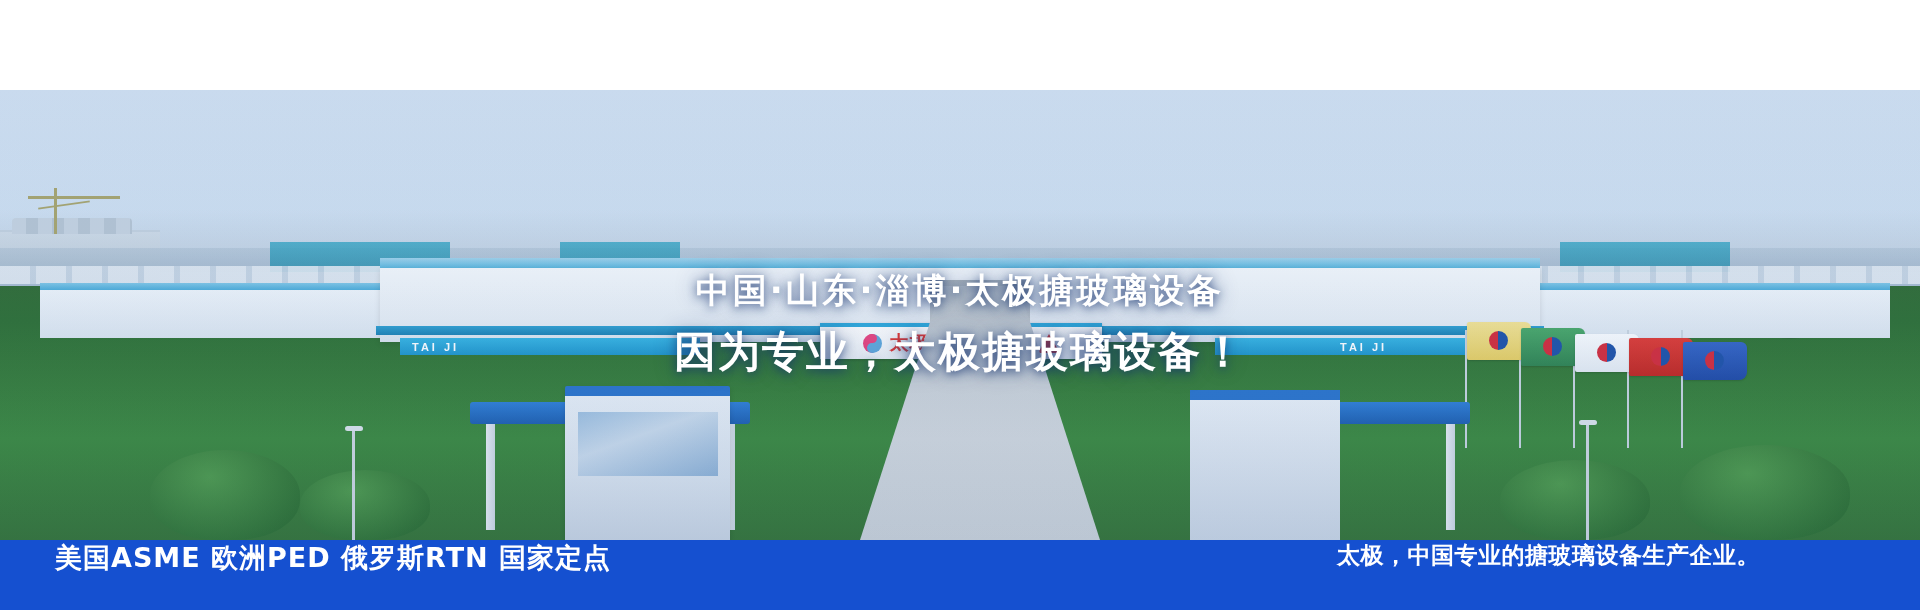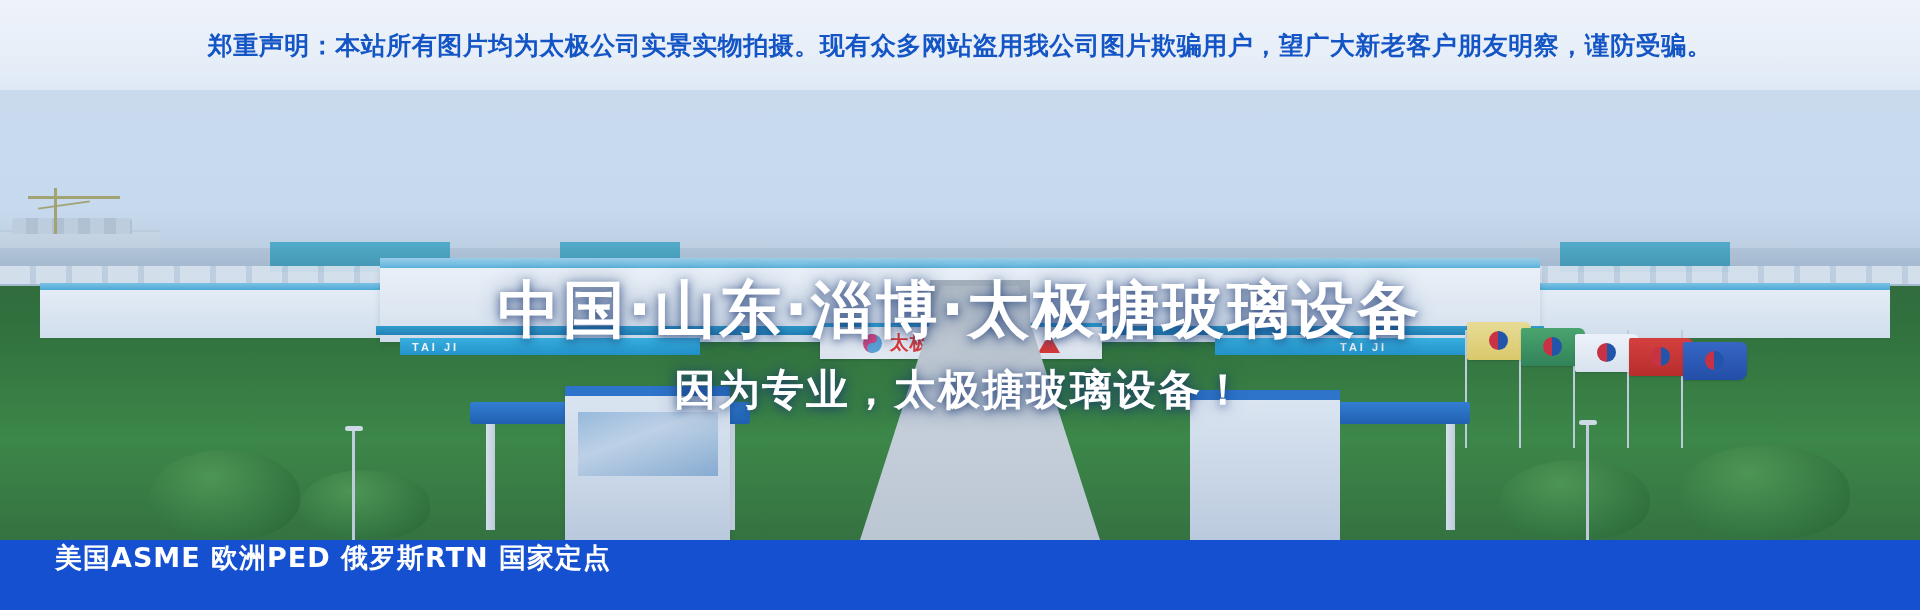--- a/index.html
+++ b/index.html
@@ -208,21 +208,21 @@
     pointer-events:none;
   }
 
   
   .headline{
     position:absolute;left:0;top:268px;width:1920px;
     display:flex;flex-direction:column;align-items:center;gap:10px;
     z-index:20;pointer-events:none;
   }
   .headline .line1{
-    font-size:62px;font-weight:bold;color:#ffffff;letter-spacing:3px;
+    font-size:34px;font-weight:bold;color:#ffffff;letter-spacing:3px;
     font-family:"DejaVu Sans","Liberation Sans",sans-serif;
     text-shadow:0 2px 10px rgba(20,50,110,.75),0 0 22px rgba(20,50,110,.45);
     white-space:nowrap;
   }
   .headline .line2{
     font-size:42px;font-weight:bold;color:#ffffff;letter-spacing:2px;
     font-family:"DejaVu Sans","Liberation Sans",sans-serif;
     text-shadow:0 2px 10px rgba(20,50,110,.75),0 0 22px rgba(20,50,110,.45);
     white-space:nowrap;
   }
@@ -242,23 +242,20 @@
     color:#ffffff;font-size:23px;font-weight:bold;letter-spacing:.5px;
     margin-left:auto;margin-right:160px;white-space:nowrap;
     font-family:"DejaVu Sans","Liberation Sans",sans-serif;
   }
 </style>
 </head>
 <body>
 
 <div class="banner">
 
-  <div class="notice-strip">
-    <div class="notice-text">郑重声明：本站所有图片均为太极公司实景实物拍摄。现有众多网站盗用我公司图片欺骗用户，望广大新老客户朋友明察，谨防受骗。</div>
-  </div>
 
   <div class="scene">
 
     <div class="haze"></div>
 
     <div class="far-left-tanks"></div>
     <div class="crane">
       <i class="mast"></i>
         <i class="jib"></i>
         <i class="jib2"></i>
@@ -331,15 +328,16 @@
     <div class="photo-tint"></div>
   </div>
 
   <div class="headline">
     <div class="line1">中国·山东·淄博·太极搪玻璃设备</div>
     <div class="line2">因为专业，太极搪玻璃设备！</div>
   </div>
 
   <div class="credbar">
     <div class="cred-left">美国ASME  欧洲PED 俄罗斯RTN 国家定点</div>
+    <div class="cred-right">太极，中国专业的搪玻璃设备生产企业。</div>
   </div>
 
 </div>
 
 </body></html>

